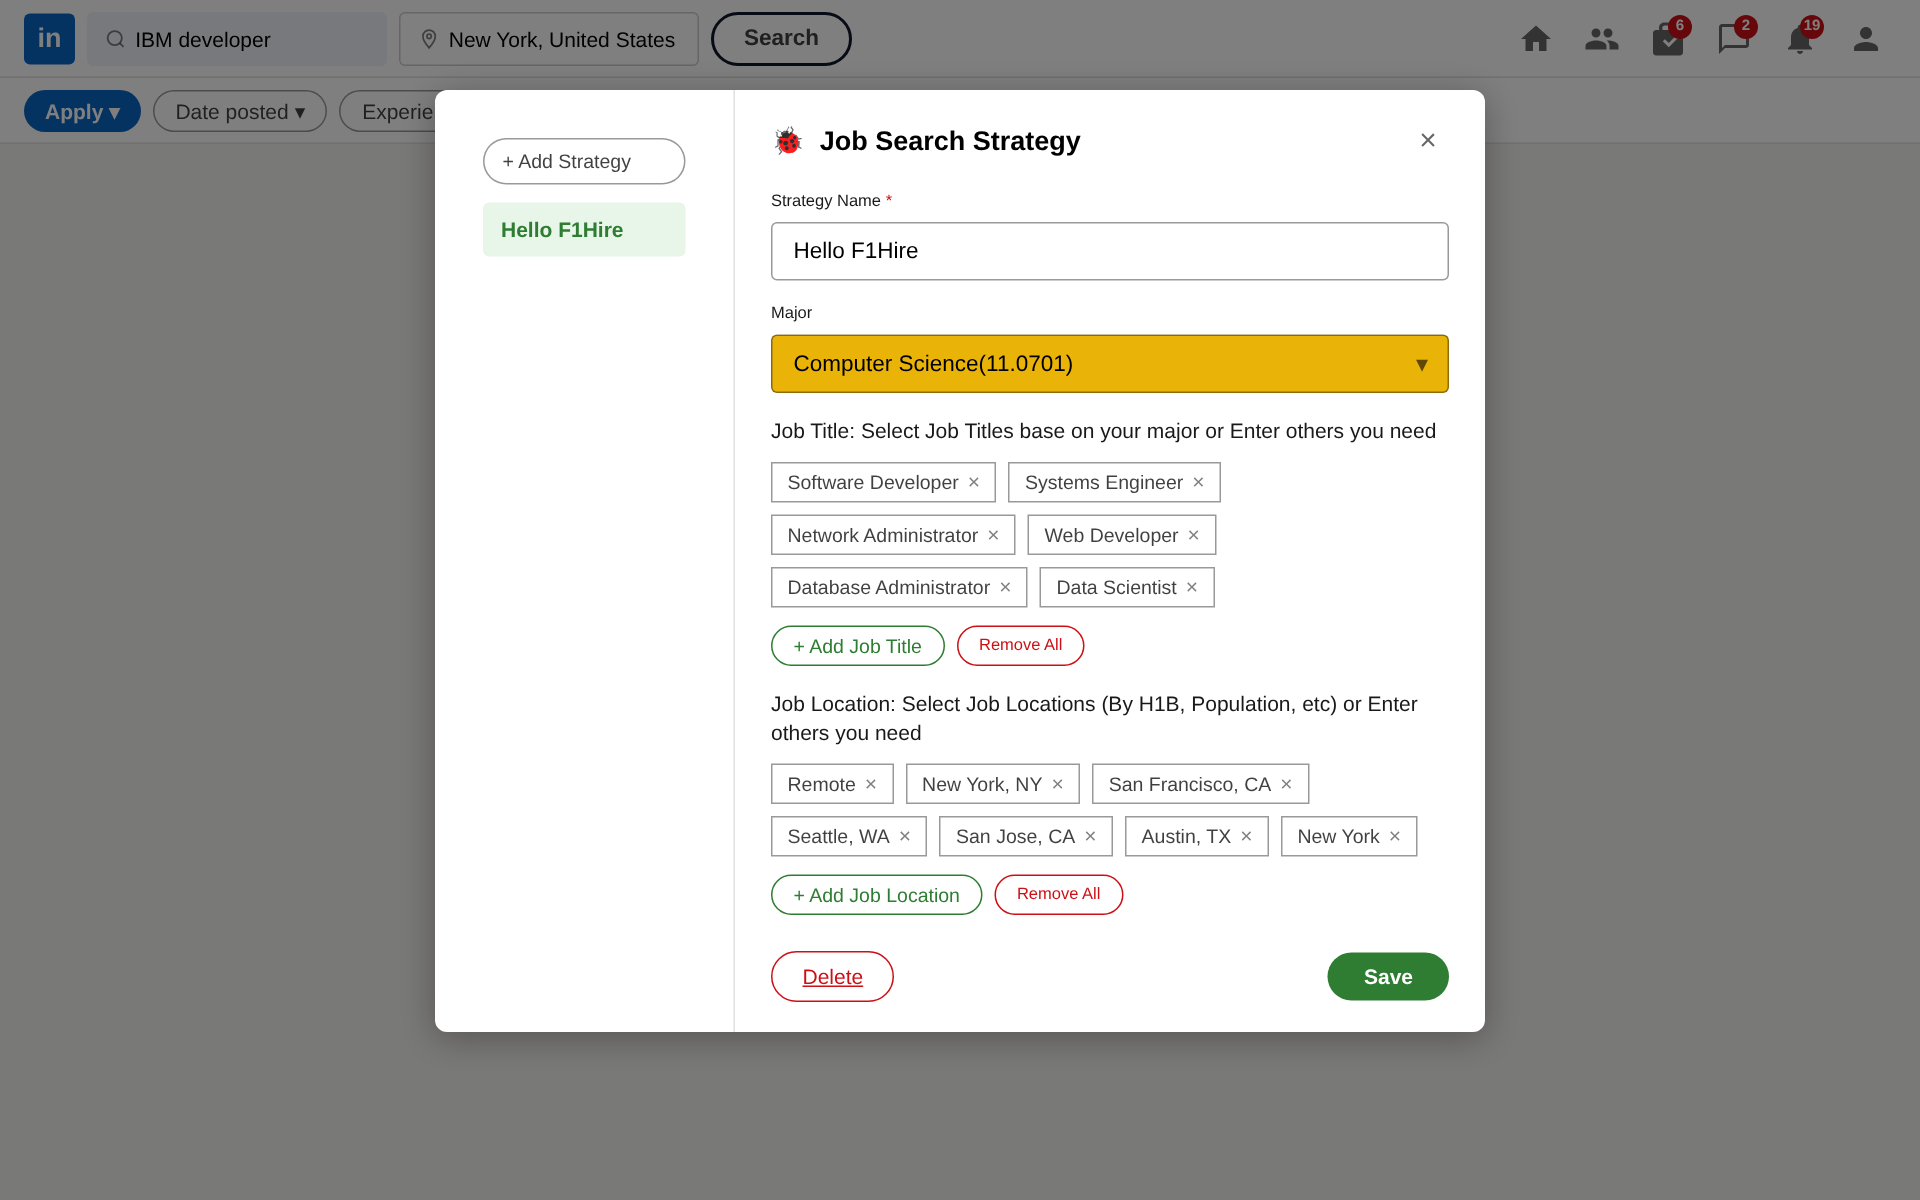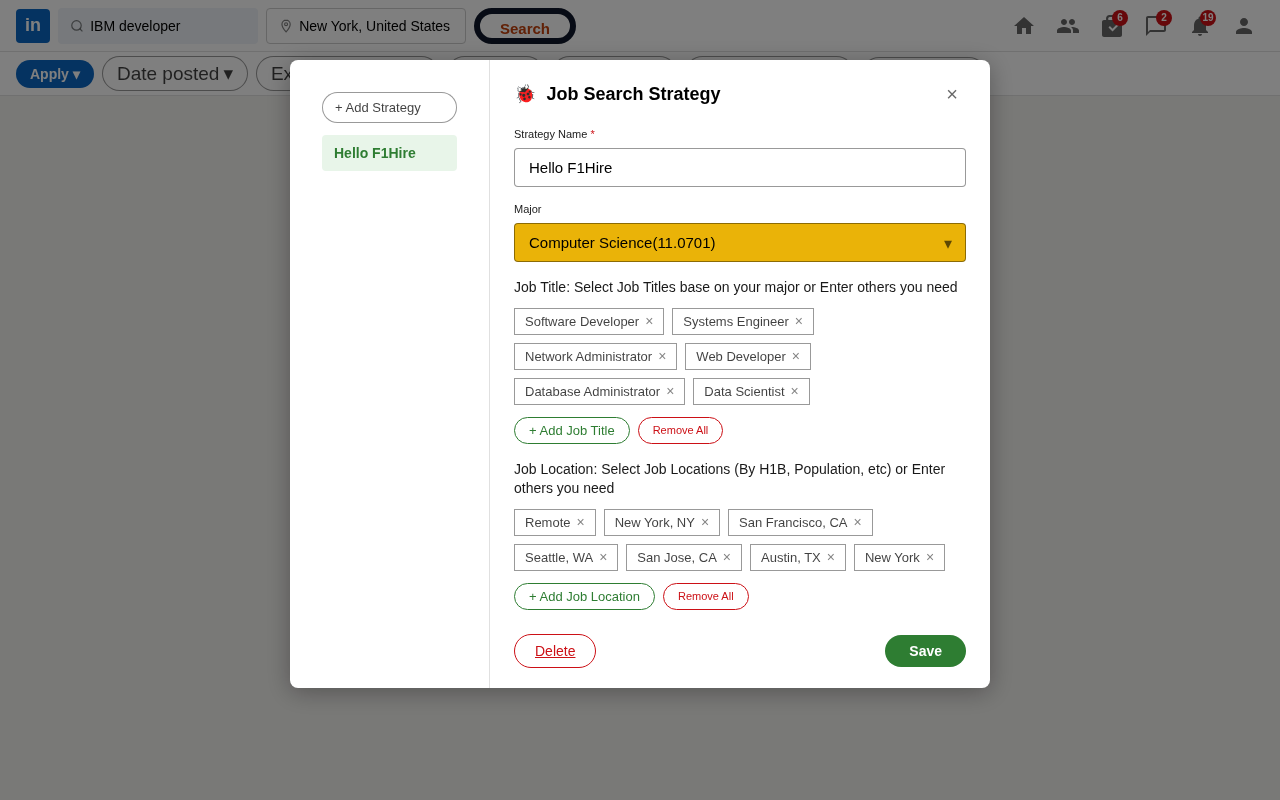--- a/index.html
+++ b/index.html
@@ -46,22 +46,22 @@
       gap: 6px;
       width: 200px;
       height: 36px;
     }
     .location-box input {
       border: none; background: transparent;
       font-size: 14px; outline: none; width: 100%;
     }
     .search-btn {
       background: white;
-      border: 6px solid #0f172a;
-      color: #c2410c;
+      border: 2px solid #0f172a;
+      color: #404040;
       border-radius: 20px;
       padding: 6px 20px;
       font-size: 15px;
       font-weight: 600;
       cursor: pointer;
       height: 36px;
     }
     .nav-icons {
       display: flex; align-items: center; gap: 4px;
       margin-left: auto;
@@ -111,21 +111,21 @@
       font-size: 14px;
       font-weight: 600;
       cursor: pointer;
       display: flex; align-items: center; gap: 4px;
     }
     .filter-btn {
       background: white;
       border: 1px solid rgba(0,0,0,0.4);
       border-radius: 20px;
       padding: 5px 14px;
-      font-size: 19px;
+      font-size: 14px;
       cursor: pointer;
       display: flex; align-items: center; gap: 4px;
       color: rgba(0,0,0,0.75);
     }
 
     
     .modal-overlay {
       position: fixed;
       top: 0; left: 0; right: 0; bottom: 0;
       background: rgba(0,0,0,0.5);

